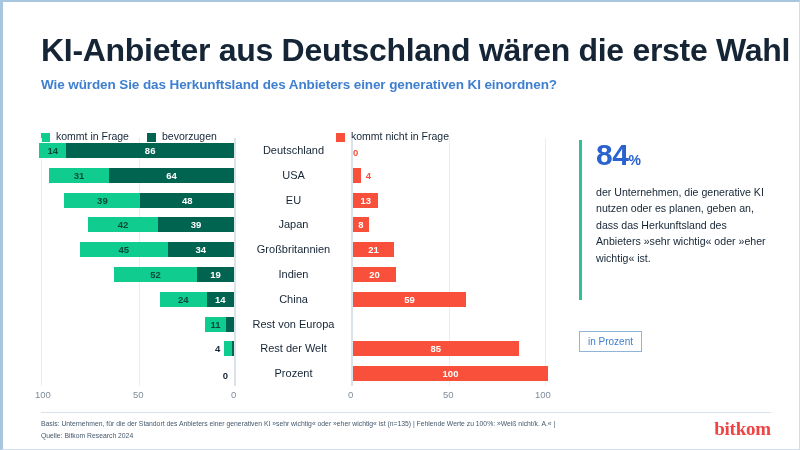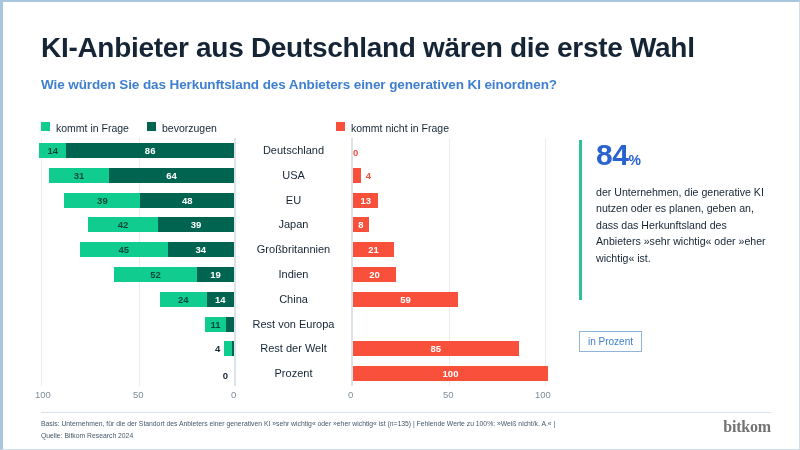--- a/index.html
+++ b/index.html
@@ -15,34 +15,34 @@
     background: #ffffff;
     border-left: 3px solid #a8c6de;
     border-top: 2px solid #a8c6de;
     border-right: 1px solid #cfdeea;
     border-bottom: 1px solid #cfdeea;
   }
 
   
   .title {
     position: absolute; left: 38px; top: 30px;
-    font-size: 28px; font-weight: bold; color: #152535;
+    font-size: 32px; font-weight: bold; color: #152535;
     letter-spacing: -0.3px;
   }
   .subtitle {
     position: absolute; left: 38px; top: 75px;
     font-size: 13.5px; font-weight: bold; color: #3f7fd0;
     letter-spacing: -0.1px;
   }
 
   
   .legend { position: absolute; left: 38px; top: 112px; height: 16px; }
   .legend-item {
-    position: absolute; top: 8px;
-    display: flex; align-items: flex-start; gap: 6px;
+    position: absolute; top: 16px;
+    display: flex; align-items: flex-end; gap: 6px;
     font-size: 10.5px; color: #152535; white-space: nowrap;
   }
   .legend-item.i0 { left: 0px; }
   .legend-item.i1 { left: 106px; }
   .legend-item.i2 { left: 295px; }
   .swatch { width: 9px; height: 9px; display: inline-block; }
 
   
   .chart { position: absolute; left: 38px; top: 136px; width: 505px; height: 248px; }
 
@@ -105,21 +105,21 @@
 
   
   .footrule { position: absolute; left: 38px; top: 410px; width: 730px; height: 1px; background: #d9e2ea; }
   .footnote {
     position: absolute; left: 38px; top: 416px; width: 620px;
     font-size: 6.8px; line-height: 1.75; color: #44586b;
   }
   .logo {
     position: absolute; right: 28px; top: 416px;
     font-family: "Liberation Serif", serif;
-    font-size: 16px; font-weight: bold; color: #737373; letter-spacing: -0.2px;
+    font-size: 19px; font-weight: bold; color: #ef4444; letter-spacing: -0.2px;
   }
 </style>
 </head>
 <body>
 
 <div class="slide">
 
   <div class="title">KI-Anbieter aus Deutschland wären die erste Wahl</div>
   <div class="subtitle">Wie würden Sie das Herkunftsland des Anbieters einer generativen KI einordnen?</div>
 
@@ -266,21 +266,21 @@
             <div class="seg red" style="width: 40.95px;">21</div>
           </div>
         </div>
         <div class="row" style="top: 124px;">
           <div class="bar-wrap right" style="left: 2px;">
             <div class="seg red" style="width: 42.9px;">20</div>
           </div>
         </div>
         <div class="row" style="top: 148.8px;">
           <div class="bar-wrap right" style="left: 2px;">
-            <div class="seg red" style="width: 105px;">59</div>
+            <div class="seg red" style="width: 113px;">59</div>
           </div>
         </div>
         <div class="row" style="top: 173.6px; margin-top: 24px;">
           <div class="bar-wrap right" style="left: 2px;">
             <div class="seg red" style="width: 150.15px;">77</div>
           </div>
         </div>
         <div class="row" style="top: 198.4px;">
           <div class="bar-wrap right" style="left: 2px;">
             <div class="seg red" style="width: 165.75px;">85</div>

